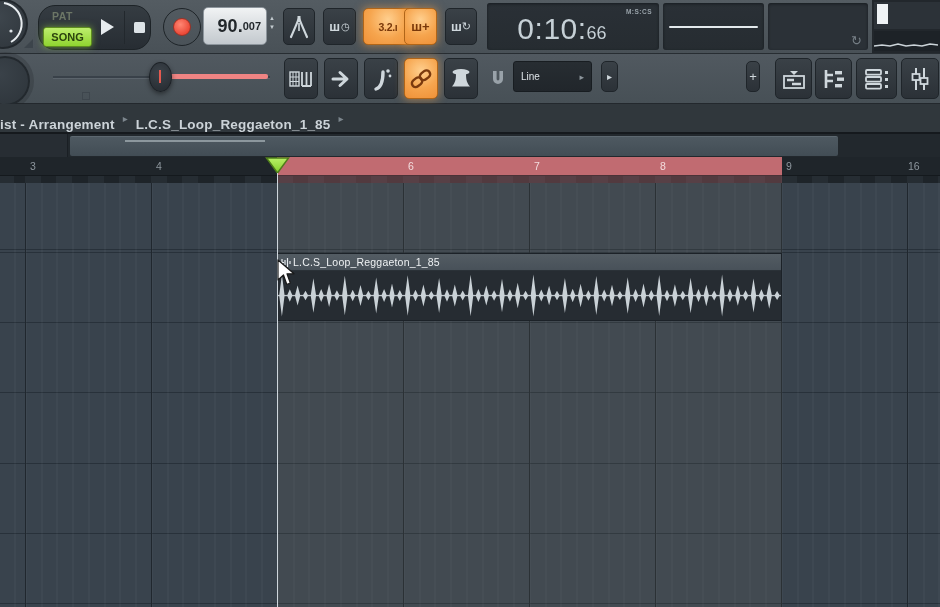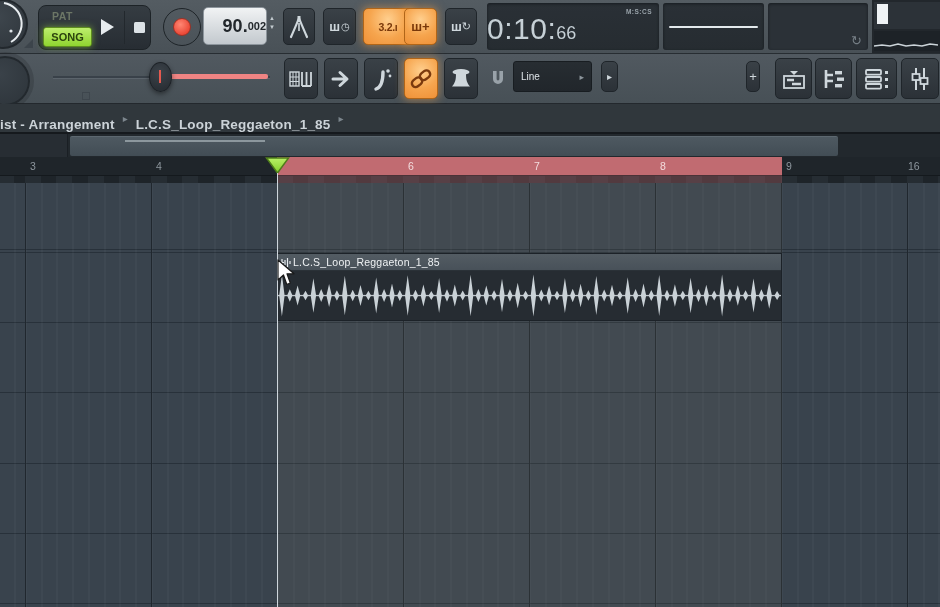--- a/index.html
+++ b/index.html
@@ -23,58 +23,58 @@
          background:radial-gradient(circle at 40% 35%,#3e464d,#2e353b);border:2px solid #22282d;}
   #knob1 svg{position:absolute;left:18px;top:-2px;overflow:visible;}
   #grip1{position:absolute;left:24px;top:39px;width:0;height:0;
          border-left:9px solid transparent;border-bottom:9px solid #3c444b;}
   #knob2{position:absolute;left:-20px;top:2px;width:46px;height:46px;border-radius:50%;
          background:radial-gradient(circle at 40% 35%,#3a4249,#2d343a);border:2px solid #23292e;
          box-shadow:0 0 0 4px rgba(30,36,41,.25);}
   #tinysquare{position:absolute;left:82px;top:38px;width:6px;height:6px;border:1px solid #3e464d;}
 
   
-  #transport{position:absolute;left:38px;top:5px;width:111px;height:43px;border-radius:8px;
+  #transport{position:absolute;left:38px;top:5px;width:111px;height:43px;border-radius:17px;
              background:linear-gradient(#353c42,#272d33);border:1px solid #1d2327;}
   #patlbl{position:absolute;left:13px;top:4px;font-size:10.5px;font-weight:bold;letter-spacing:.5px;color:#6c7666;}
   #songbadge{position:absolute;left:4px;top:21px;width:47px;height:18px;border-radius:3px;
              background:linear-gradient(#bdee6d,#90d430);border:1px solid #5e8c20;
              display:flex;align-items:center;justify-content:center;
              font-size:11px;font-weight:bold;color:#2b430d;box-shadow:0 0 7px rgba(160,225,70,.55);}
   #playicon{position:absolute;left:62px;top:13px;width:0;height:0;
             border-left:13px solid #e7ecef;border-top:8.5px solid transparent;border-bottom:8.5px solid transparent;}
   #tdivider{position:absolute;left:85px;top:5px;bottom:5px;width:1px;background:#22282d;}
   #stopicon{position:absolute;left:95px;top:16px;width:11px;height:11px;background:#dde3e7;border-radius:1.5px;}
 
   #recordbtn{position:absolute;left:163px;top:8px;width:36px;height:36px;border-radius:50%;
              background:radial-gradient(circle at 45% 35%,#39414
 8,#292f35 75%);border:1px solid #1e2428;}
   #recorddot{position:absolute;left:9px;top:9px;width:16px;height:16px;border-radius:50%;
              background:radial-gradient(circle at 40% 35%,#ff8673,#ea4937 70%);border:1px solid #9e3125;}
 
   #tempobox{position:absolute;left:203px;top:7px;width:64px;height:38px;border-radius:5px;
             background:linear-gradient(#f1f3f4,#c3c9ce);border:1px solid #8d959c;
-            display:flex;align-items:center;justify-content:flex-end;box-sizing:border-box;
+            display:flex;align-items:center;justify-content:flex-end;padding-right:5px;box-sizing:border-box;
             color:#22272b;}
   #tempobox .big{font-size:18px;font-weight:bold;}
   #tempobox .small{font-size:11px;font-weight:bold;}
   .spincol{position:absolute;display:flex;flex-direction:column;gap:3px;}
   .spincol span{font-size:6px;color:#c3cbd0;line-height:6px;}
   #temposin{left:269px;top:15px;}
 
   .glyph13{font-size:13px;font-weight:bold;}
   .glyph11{font-size:10.5px;font-weight:bold;letter-spacing:-.3px;}
   .clockglyph{font-size:10px;margin-left:1px;}
 
   
   .panel{position:absolute;border-radius:3px;background:linear-gradient(#2a3036,#262c31);
          box-shadow:inset 0 1px 3px rgba(10,14,17,.6);}
   #timepanel{left:487px;top:3px;width:172px;height:47px;}
   #timefmt{position:absolute;right:7px;top:5px;font-size:6.5px;letter-spacing:.5px;color:#98a2a9;font-weight:bold;}
-  #timedigits{position:absolute;left:0;right:22px;bottom:4px;text-align:left;color:#c6d0d6;}
+  #timedigits{position:absolute;left:0;right:22px;bottom:4px;text-align:center;color:#c6d0d6;}
   #timedigits .main{font-size:30px;letter-spacing:.5px;}
   #timedigits .cs{font-size:18px;}
   #oscpanel{left:663px;top:3px;width:101px;height:47px;}
   #oscline{position:absolute;left:6px;right:6px;top:23px;height:2px;background:#e3e9ec;border-radius:1px;}
   #hintpanel{left:768px;top:3px;width:100px;height:47px;background:#2b3137;}
   #hintrefresh{position:absolute;right:6px;bottom:2px;font-size:13px;color:#757e85;}
   #meterpanel{position:absolute;left:872px;top:0;width:68px;height:53px;background:#22272c;}
   #metertop{position:absolute;left:2px;top:2px;right:0;height:27px;background:#2c3238;}
   #meterblock{position:absolute;left:3px;top:2px;width:11px;height:20px;background:#eff3f5;}
   #meterbottom{position:absolute;left:2px;top:31px;right:0;height:20px;background:#1d2227;}
@@ -170,21 +170,21 @@
       <div id="tdivider"></div>
       <div id="stopicon"></div>
     </div>
 
     <div id="recordbtn">
       <div id="recorddot"></div>
     </div>
 
     <div id="tempobox">
       <span class="big">90.</span>
-      <span class="small">002</span>
+      <span class="small">007</span>
     </div>
     <div class="spincol" id="temposin">
       <span>▲</span>
       <span>▼</span>
     </div>
 
     <div class="darkbtn" style="left:283px;top:8px;width:32px;height:37px;">
       <svg width="22" height="24" class="iconsvg">
         <path d="M3,22 Q10,6 11,3 M19,22 Q12,6 11,3" stroke="#cfd7dc" stroke-width="2.2" fill="none" stroke-linecap="round"></path>
         <rect x="9.5" y="1" width="3" height="6" fill="#cfd7dc"></rect>

